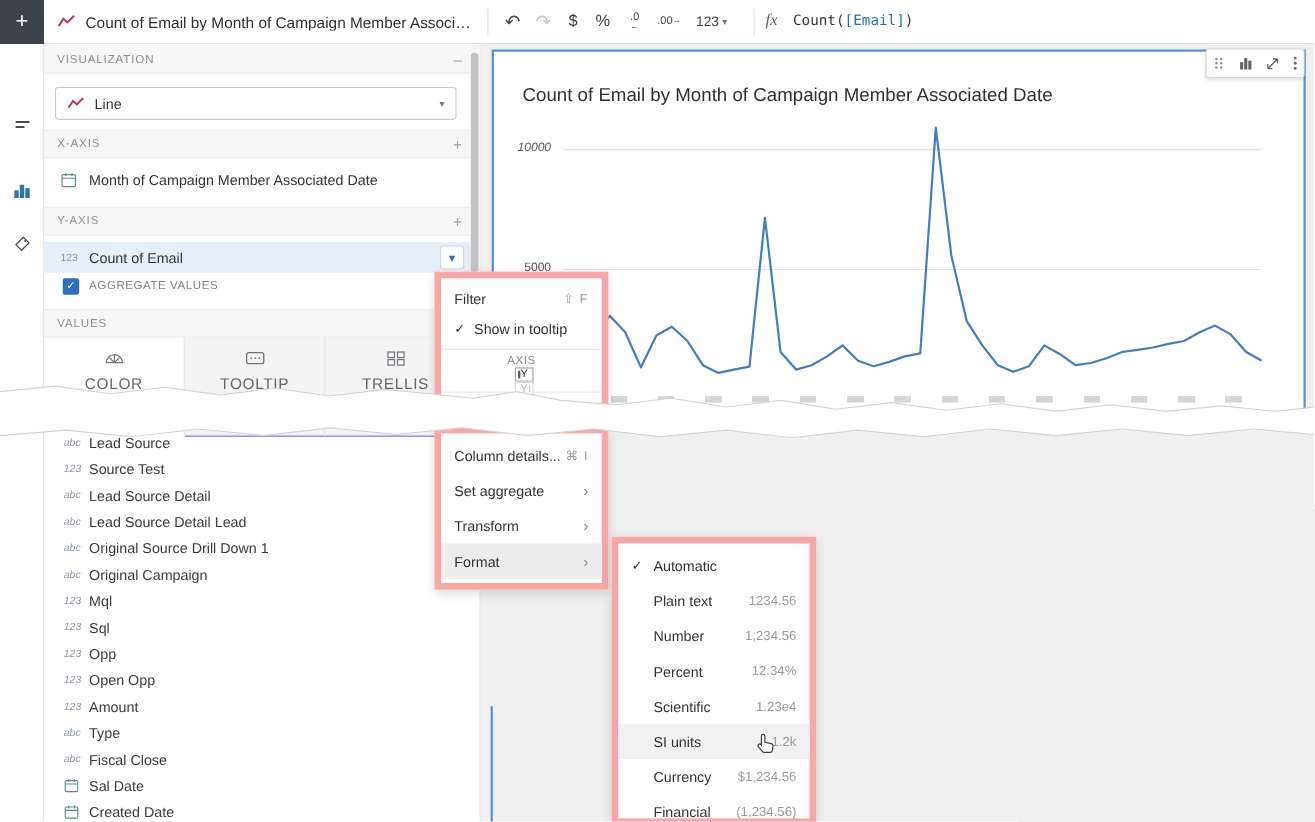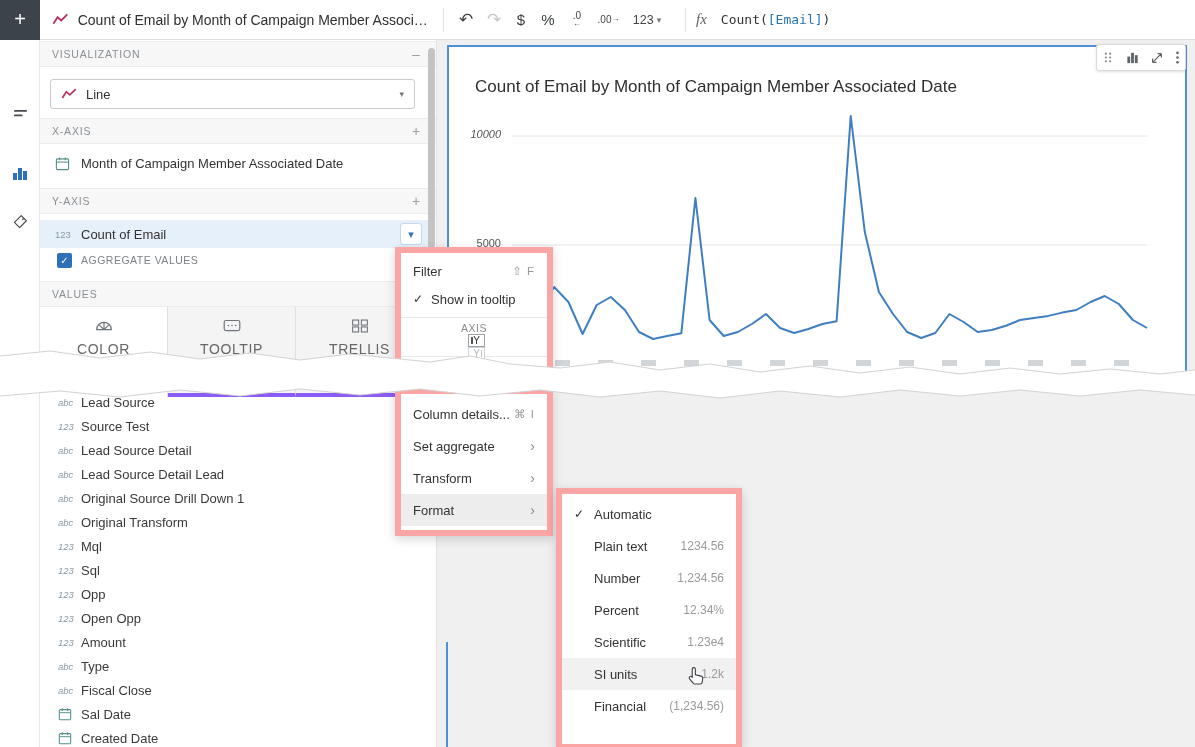--- a/index.html
+++ b/index.html
@@ -57,21 +57,21 @@
   #y-field { background:#e6f0fa; height:28px; }
   .y-caret-box { position:absolute; right:8px; top:3px; width:22px; height:22px; background:#fff;
                  border:1px solid #c3d9ef; border-radius:3px; display:flex; align-items:center;
                  justify-content:center; color:#2e71b8; font-size:11px; cursor:pointer; }
   .agg-row { position:absolute; left:17px; top:212px; height:16px; display:flex; align-items:center; gap:9px; cursor:pointer; }
   .checkbox { width:15px; height:15px; background:#2e71b8; border-radius:2px; color:#fff; font-size:10px;
               display:flex; align-items:center; justify-content:center; }
   .agg-label { font-size:10.5px; color:#7d8287; letter-spacing:.5px; }
   .tabs { position:absolute; left:0; top:267px; width:384px; height:90px; display:flex; }
   .tab { width:128px; display:flex; flex-direction:column; align-items:center; padding-top:7px;
-         background:#f4f4f5; border-right:1px solid #e0e0e0; border-bottom:4px solid #8b5cf6; cursor:pointer; }
+         background:#f4f4f5; border-right:1px solid #e0e0e0; border-bottom:1px solid #8b5cf6; cursor:pointer; }
   .tab.active { background:#fff; border-bottom:none; }
   .tab-icon { height:24px; color:#6f757b; }
   .tab-label { margin-top:3px; font-size:14px; color:#666; letter-spacing:.6px; }
   .col-list { position:absolute; left:0; top:350px; width:100%; }
   .col-row { height:24px; display:flex; align-items:center; padding-left:18px; cursor:pointer; }
   .col-type { width:23px; font-size:9.5px; color:#8a97a3; flex:none;font-style:italic; }
   .col-cal  { width:23px; flex:none; color:#55918a; display:flex; align-items:center; }
   .col-name { font-size:13px; color:#3a3a3a; white-space:nowrap; }
   .scroll-thumb { left:428px; top:48px; width:7px; height:200px; background:#c3c3c3; border-radius:4px; z-index:2; }
 
@@ -277,21 +277,21 @@
       <div class="col-row">
         <span class="col-type">abc</span>
         <span class="col-name">Lead Source Detail Lead</span>
       </div>
       <div class="col-row">
         <span class="col-type">abc</span>
         <span class="col-name">Original Source Drill Down 1</span>
       </div>
       <div class="col-row">
         <span class="col-type">abc</span>
-        <span class="col-name">Original Transform</span>
+        <span class="col-name">Original Campaign</span>
       </div>
       <div class="col-row">
         <span class="col-type">123</span>
         <span class="col-name">Mql</span>
       </div>
       <div class="col-row">
         <span class="col-type">123</span>
         <span class="col-name">Sql</span>
       </div>
       <div class="col-row">
@@ -456,20 +456,25 @@
       <span class="s-label">Scientific</span>
       <span class="s-example">1.23e4</span>
     </div>
     <div class="s-row hovered">
       <span class="s-check"></span>
       <span class="s-label">SI units</span>
       <span class="s-example">1.2k</span>
     </div>
     <div class="s-row">
       <span class="s-check"></span>
+      <span class="s-label">Currency</span>
+      <span class="s-example">$1,234.56</span>
+    </div>
+    <div class="s-row">
+      <span class="s-check"></span>
       <span class="s-label">Financial</span>
       <span class="s-example">(1,234.56)</span>
     </div>
   </div>
 
   <div class="abs element-frag"></div>
 
   <svg class="abs torn" width="1195" height="70" viewBox="0 0 1195 70" preserveAspectRatio="none">
     <polygon fill="#ffffff" points="0,16 50,11 100,18 150,12 200,19 250,13 300,20 350,14 390,18 430,22 470,16 510,24 560,28 610,22 660,30 710,24 760,32 810,26 860,33 910,27 960,34 1010,28 1060,34 1110,29 1160,34 1195,30 1195,55 1140,50 1080,56 1020,50 960,56 900,50 840,57 780,51 720,58 660,51 600,57 540,50 480,56 420,49 360,55 300,49 240,56 180,50 120,57 60,51 0,56"></polygon>
     <polyline fill="none" stroke="#d2d2d2" stroke-width="1" points="0,16 50,11 100,18 150,12 200,19 250,13 300,20 350,14 390,18 430,22 470,16 510,24 560,28 610,22 660,30 710,24 760,32 810,26 860,33 910,27 960,34 1010,28 1060,34 1110,29 1160,34 1195,30"></polyline>

